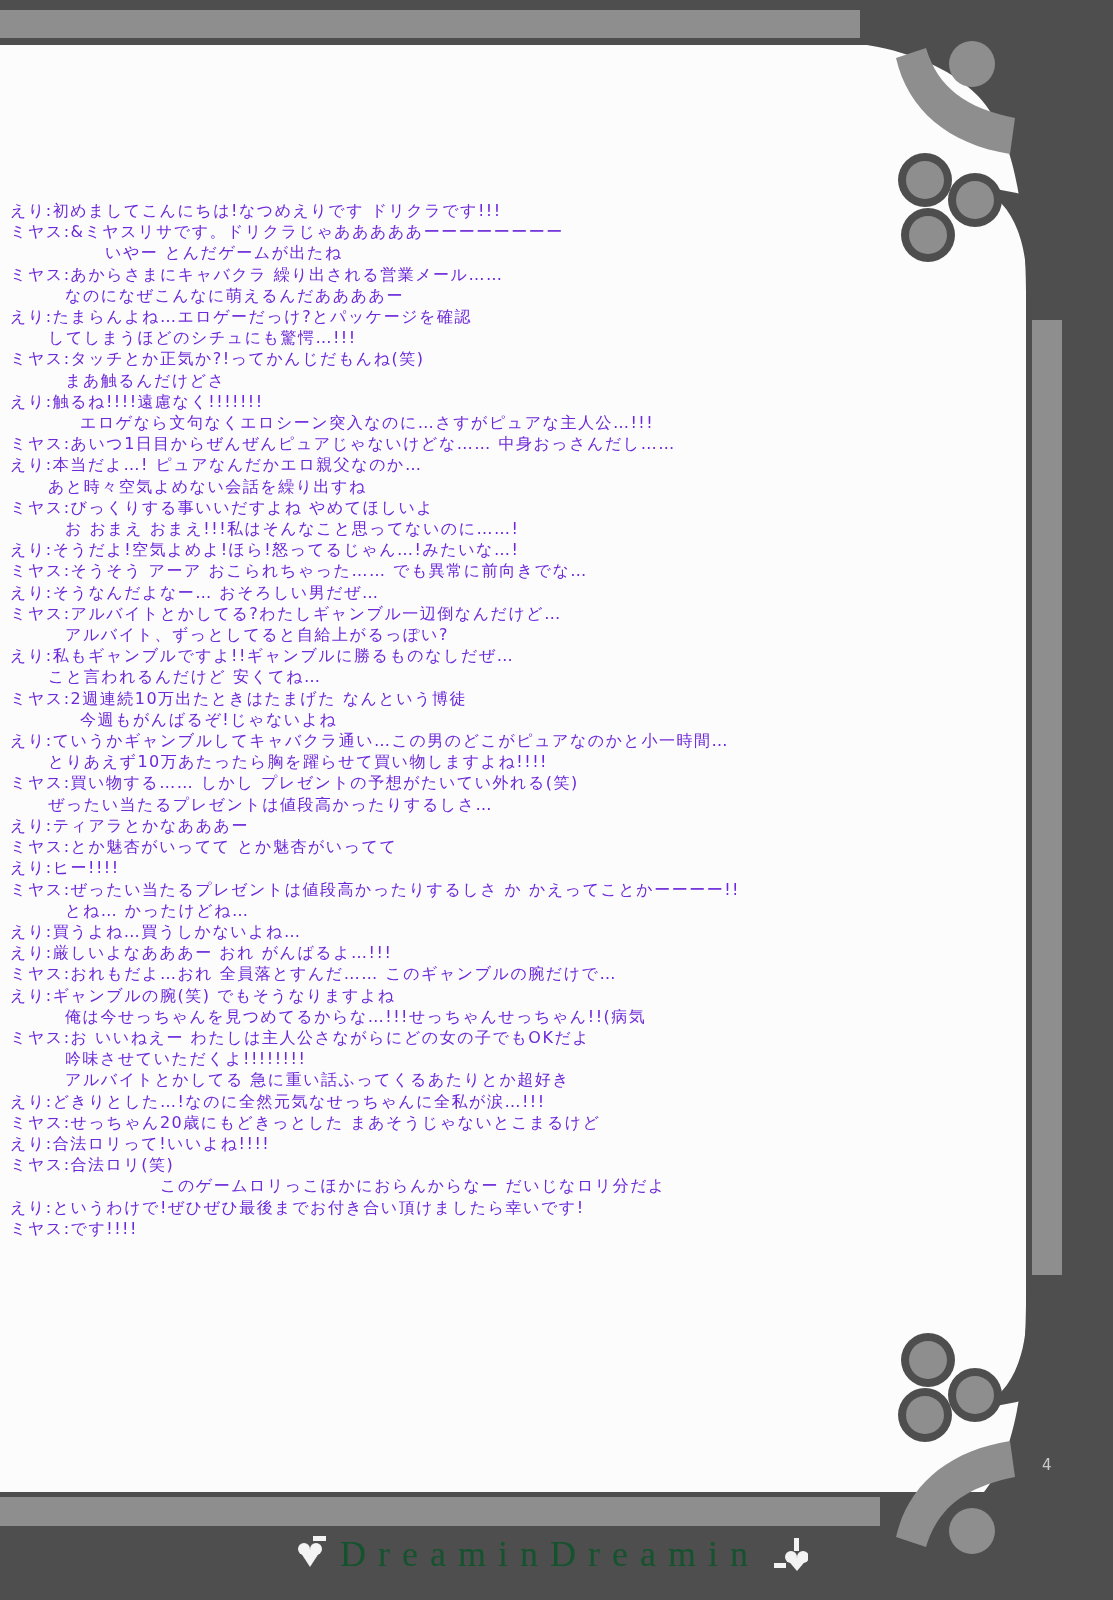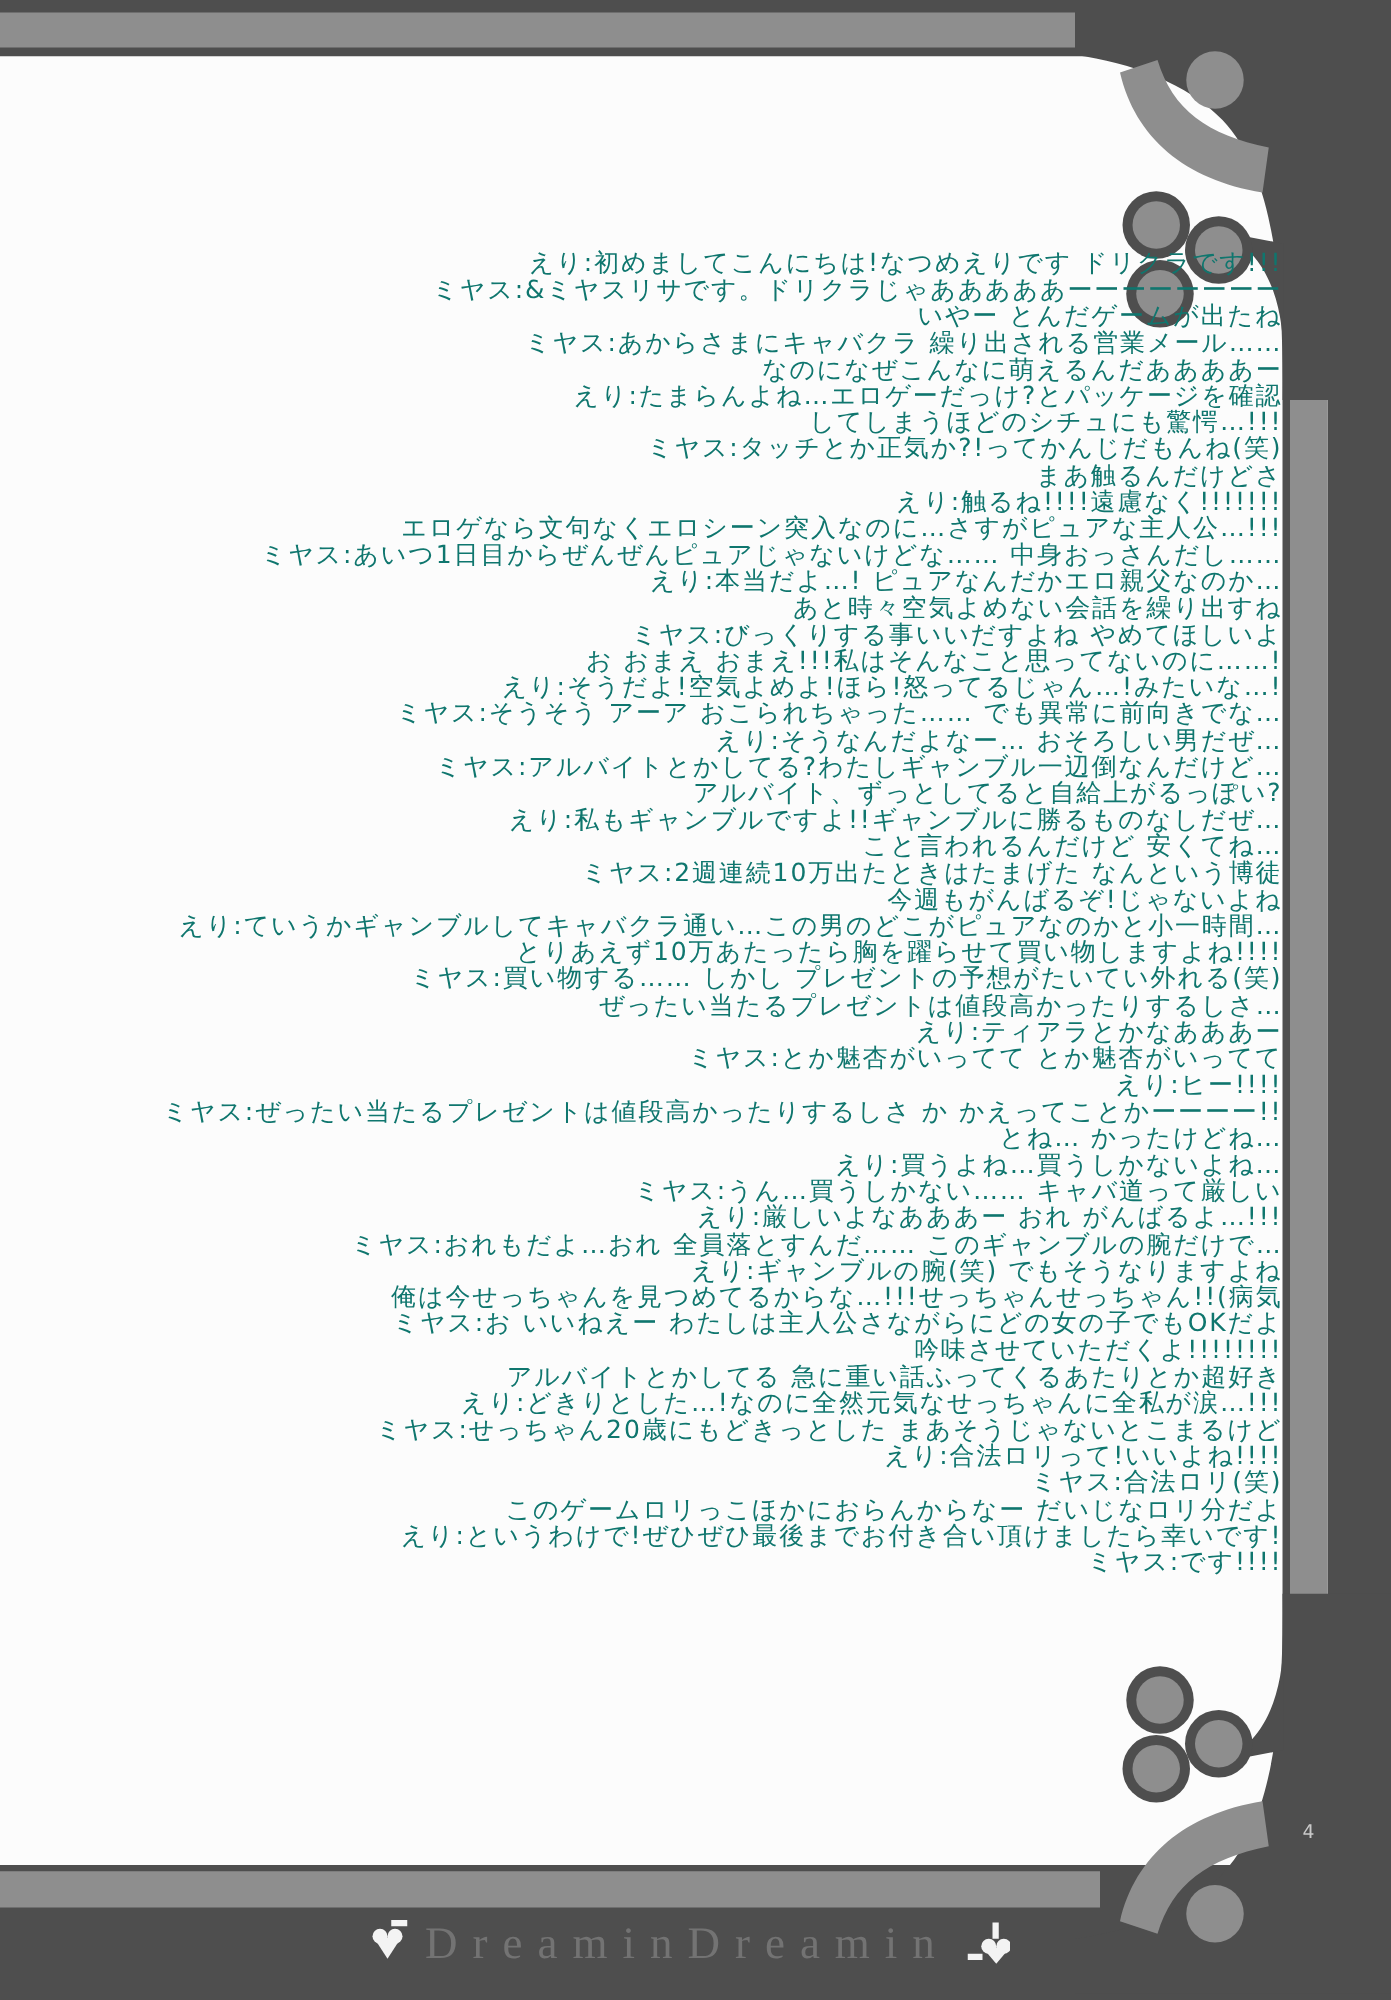--- a/index.html
+++ b/index.html
@@ -15,36 +15,36 @@
   .band-right-gray { position:absolute; top:0; right:51px; width:30px; height:1600px; background:#8e8e8e; }
   .band-right-line { position:absolute; top:0; right:81px; width:6px; height:1600px; background:#4e4e4e; }
   .band-bottom      { position:absolute; bottom:0; left:0; width:1113px; height:108px; background:#4e4e4e; }
   .band-bottom-gray { position:absolute; bottom:74px; left:0; width:880px; height:29px; background:#8e8e8e; }
   
   .orn-tr { position:absolute; top:0; right:0; width:253px; height:320px; }
   .orn-br { position:absolute; bottom:0; right:0; width:253px; height:330px; transform:scaleY(-1); }
   
   .dialogue {
     position:absolute; left:10px; top:200px; width:1016px;
-    color:#0f766e; font-size:20px; line-height:21.2px; letter-spacing:1.5px;text-align:right;
+    color:#6d28d9; font-size:16px; line-height:21.2px; letter-spacing:1.5px;
   }
   .line { white-space:pre; }
   .in1 { padding-left:38px; }
   .in2 { padding-left:55px; }
   .in3 { padding-left:70px; }
   .in4 { padding-left:95px; }
   .in5 { padding-left:150px; }
   
   .footer-logo {
     position:absolute; left:296px; top:1528px; height:52px;
     display:flex; align-items:center; gap:14px;
   }
   .logo-text {
     font-family:"Liberation Serif", serif;
-    font-size:36px; letter-spacing:12px; color:#737373; white-space:nowrap;
+    font-size:36px; letter-spacing:12px; color:#14532d; white-space:nowrap;
   }
   .page-num {
     position:absolute; left:1042px; top:1456px;
     color:#c9c9c9; font-size:15px;
   }
 </style>
 </head>
 <body>
 
 <div class="page">
@@ -148,21 +148,20 @@
       <div class="line">ミヤス:とか魅杏がいってて とか魅杏がいってて</div>
 
       <div class="line">えり:ヒー!!!!</div>
 
       <div class="line">ミヤス:ぜったい当たるプレゼントは値段高かったりするしさ か かえってことかーーーー!!</div>
 
       <div class="line in2">とね… かったけどね…</div>
 
       <div class="line">えり:買うよね…買うしかないよね…</div>
 
-      <div class="line">ミヤス:うん…買うしかない…… キャバ道って厳しい</div>
 
       <div class="line">えり:厳しいよなあああー おれ がんばるよ…!!!</div>
 
       <div class="line">ミヤス:おれもだよ…おれ 全員落とすんだ…… このギャンブルの腕だけで…</div>
 
       <div class="line">えり:ギャンブルの腕(笑) でもそうなりますよね</div>
 
       <div class="line in2">俺は今せっちゃんを見つめてるからな…!!!せっちゃんせっちゃん!!(病気</div>
 
       <div class="line">ミヤス:お いいねえー わたしは主人公さながらにどの女の子でもOKだよ</div>

